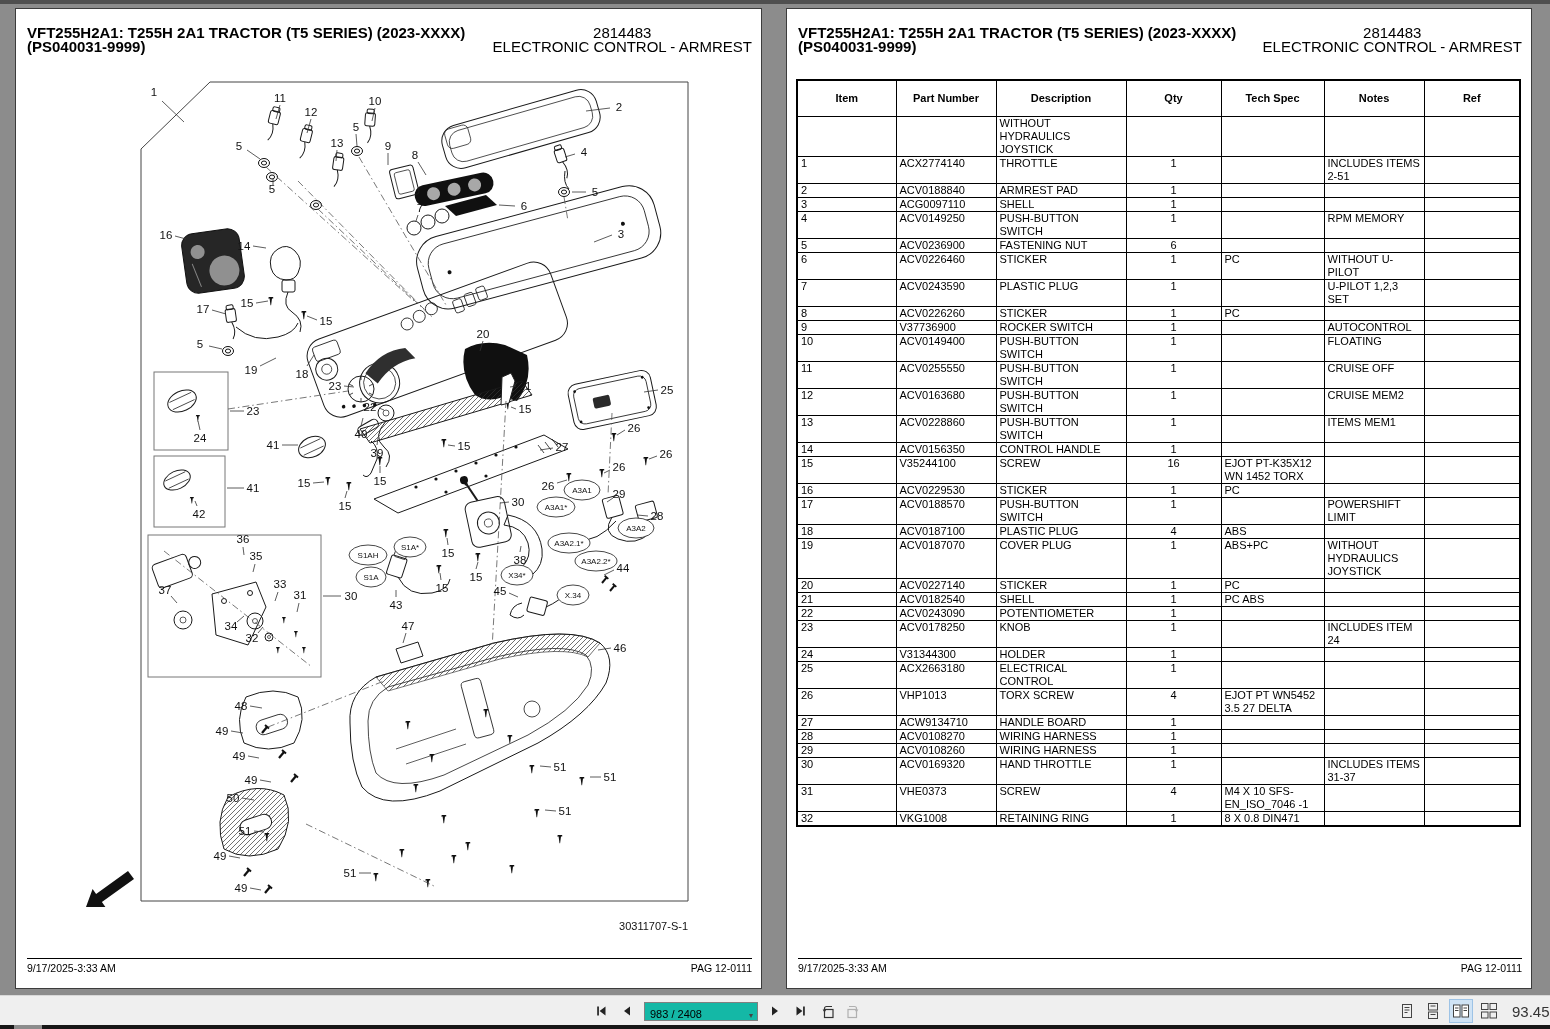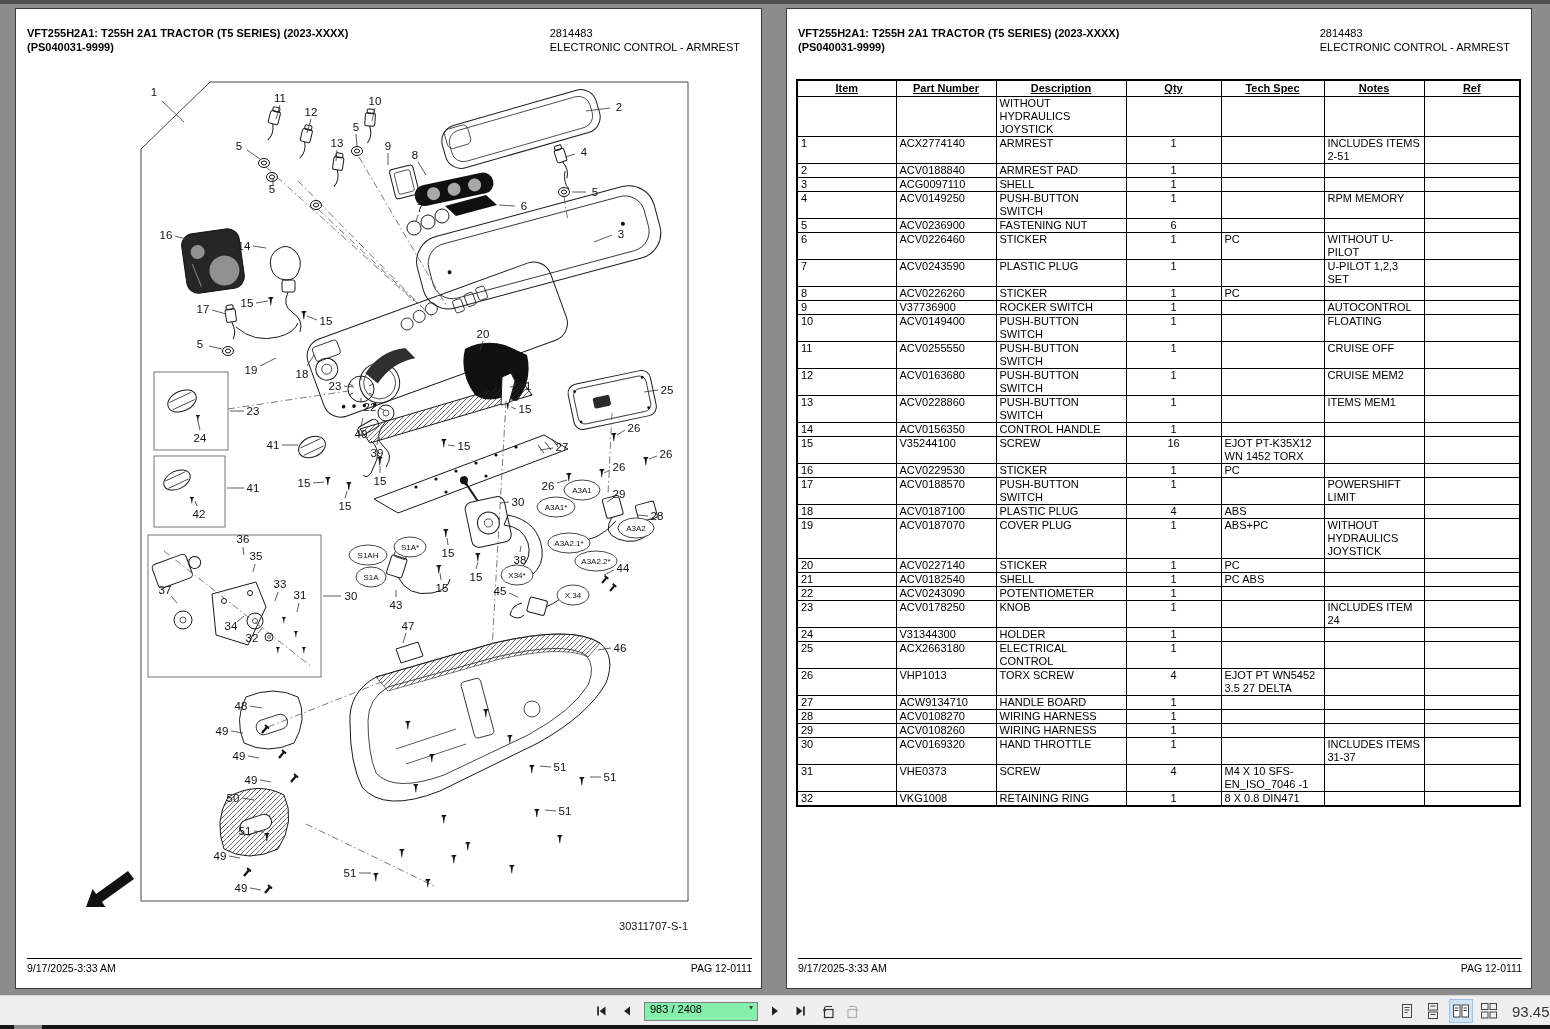--- a/index.html
+++ b/index.html
@@ -9,55 +9,55 @@
     font-family:"Liberation Sans",sans-serif;
     -webkit-font-smoothing:antialiased;
   }
   .top-edge{position:absolute;left:0;top:0;width:100%;height:4px;background:#4f4f4f;}
   .page{
     position:absolute;top:8px;height:981px;background:#ffffff;
     border:1px solid #3c3c3c;box-sizing:border-box;
   }
   .page-left{left:15px;width:747px;}
   .page-right{left:786px;width:746px;}
-  .page-head{position:absolute;top:17px;left:11px;right:9px;height:34px;font-size:11px;line-height:14px;color:#000;}
+  .page-head{position:absolute;top:17px;left:11px;right:9px;height:34px;font-size:15px;line-height:14px;color:#000;}
   .head-title{font-weight:bold;white-space:nowrap;}
-  .head-right{position:absolute;top:0;right:12px;text-align:left;line-height:14px;}
+  .head-right{position:absolute;top:0;right:0;text-align:center;line-height:14px;}
   .page-foot{
     position:absolute;left:11px;right:9px;top:949px;border-top:1px solid #000;
     font-size:10.5px;padding-top:3px;color:#000;
   }
   .foot-right{float:right;}
   
   .parts-table{
     position:absolute;left:9px;top:70px;border-collapse:collapse;
     font-size:11px;line-height:13px;color:#000;table-layout:fixed;width:724px;
     border:2px solid #000;
   }
-  .parts-table th{border:1px solid #000;font-weight:bold;text-align:center;padding:1px 2px;font-size:11px;text-decoration:underline;}
+  .parts-table th{border:1px solid #000;font-weight:bold;text-align:center;padding:11px 2px;font-size:11px;}
   .parts-table td{border:1px solid #000;padding:0 3px;vertical-align:top;word-wrap:break-word;}
   .parts-table td:nth-child(4){text-align:center;}
   
   .diagram-svg{position:absolute;left:0;top:0;}
   .diagram-svg text{font-family:"Liberation Sans",sans-serif;fill:#111;}
   .art{stroke:#1a1a1a;stroke-width:1;fill:none;}
   .dashdot{stroke:#555;stroke-width:0.8;fill:none;stroke-dasharray:7 3 1.5 3;}
   .leader{stroke:#333;stroke-width:0.8;}
   
   .toolbar{
     position:absolute;left:0;top:995px;width:1550px;height:30px;background:#efefef;
     border-top:1px solid #d8d8d8;
   }
   .nav-cluster{position:absolute;left:592px;top:0;height:30px;display:flex;align-items:center;gap:8px;}
   .layout-cluster{position:absolute;left:1398px;top:0;height:30px;display:flex;align-items:center;gap:8px;}
   .tb-btn{background:none;border:none;padding:0;width:18px;height:18px;display:flex;align-items:center;justify-content:center;cursor:pointer;}
   .tb-btn.selected{background:#cfe3f5;outline:1px solid #9dc3e6;width:22px;height:22px;}
   .page-combo{
-    width:112px;height:17px;background:#86efac;border:1px solid #808080;
-    display:flex;align-items:flex-start;font-size:11px;color:#000;cursor:pointer;
+    width:112px;height:17px;background:#14b8a6;border:1px solid #808080;
+    display:flex;align-items:flex-end;font-size:11px;color:#000;cursor:pointer;
   }
   .page-combo .combo-text{flex:1;padding-left:5px;}
   .page-combo .caret{width:12px;color:#444;font-size:8px;text-align:center;}
   .zoom-label{position:absolute;left:1512px;top:7px;font-size:15px;color:#333;white-space:nowrap;}
   .bottom-strip{position:absolute;left:0;top:1025px;width:1550px;height:4px;background:#161616;}
   .strip-seg{position:absolute;left:14px;top:0;width:28px;height:4px;background:#8c8c8c;}
 </style>
 </head>
 <body>
 
@@ -591,21 +591,21 @@
           <td></td>
           <td>WITHOUT HYDRAULICS JOYSTICK</td>
           <td></td>
           <td></td>
           <td></td>
           <td></td>
         </tr>
         <tr>
           <td>1</td>
           <td>ACX2774140</td>
-          <td>ARMREST</td>
+          <td>THROTTLE</td>
           <td>1</td>
           <td></td>
           <td>INCLUDES ITEMS 2-51</td>
           <td></td>
         </tr>
         <tr>
           <td>2</td>
           <td>ACV0188840</td>
           <td>ARMREST PAD</td>
           <td>1</td>

